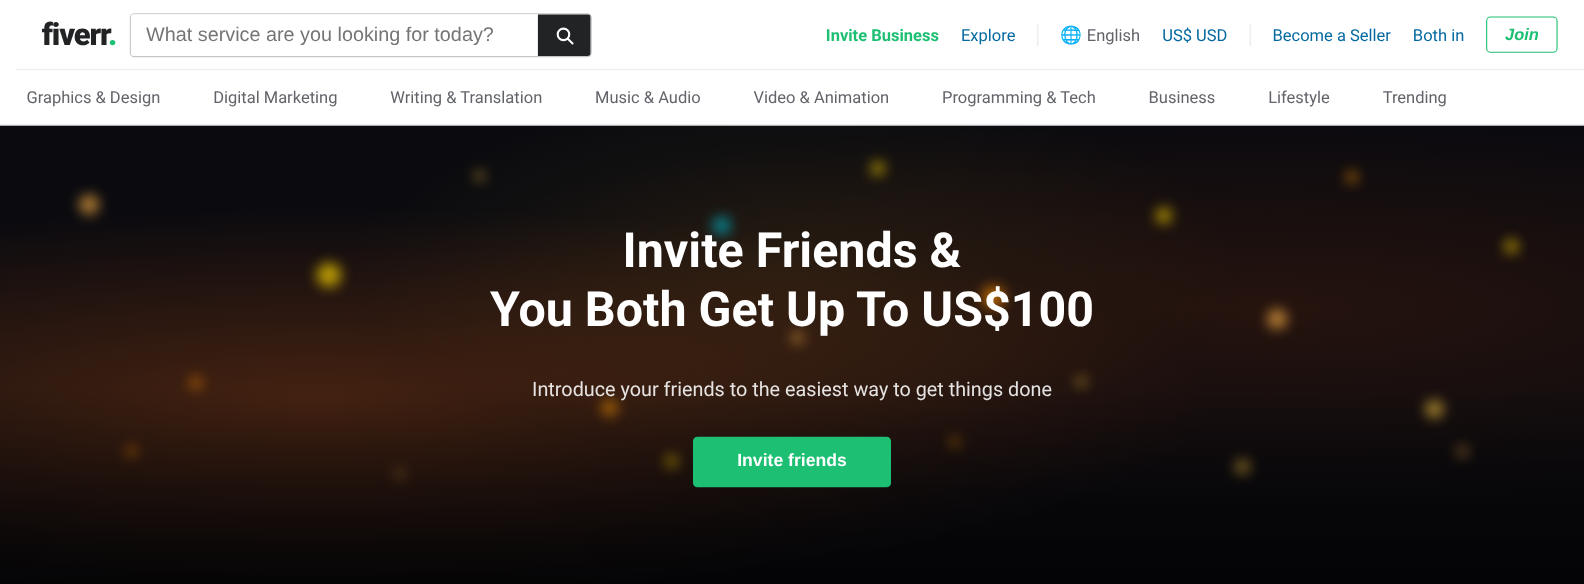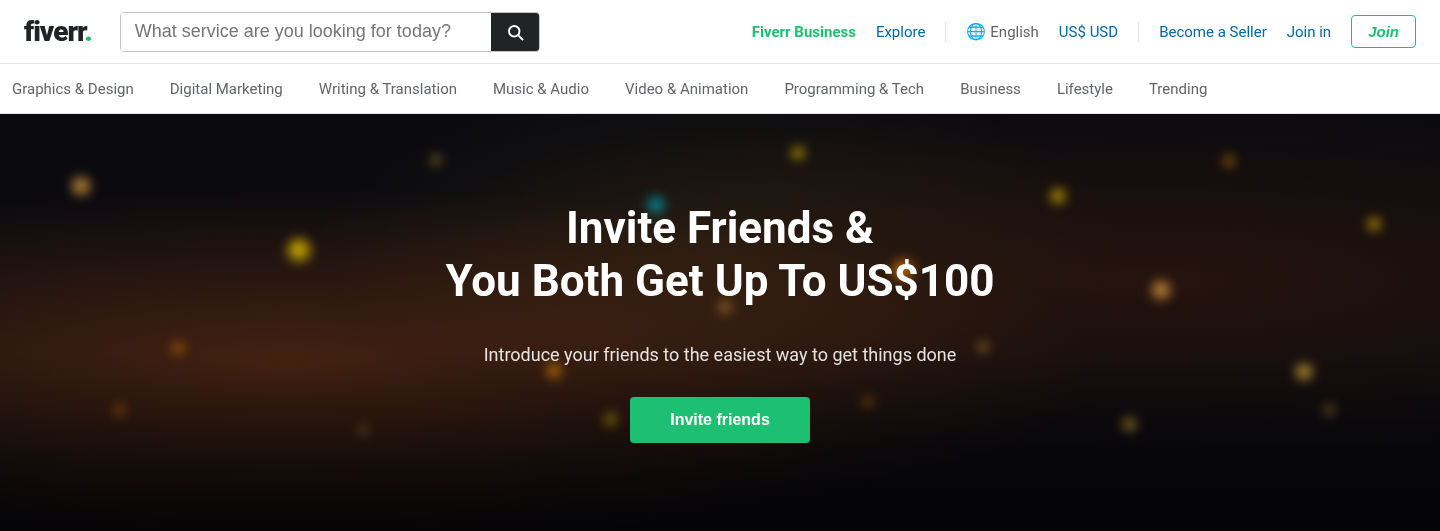--- a/index.html
+++ b/index.html
@@ -6,21 +6,21 @@
     body { font-family: -apple-system, BlinkMacSystemFont, 'Segoe UI', Roboto, sans-serif; width: 1440px; overflow-x: hidden; }
 
     
     .header {
       display: flex;
       align-items: center;
       height: 64px;
       padding: 0 24px;
       background: #fff;
       border-bottom: 1px solid #e4e5e7;
-      gap: 16px;
+      margin-left: 14px;
     }
     .logo {
       font-size: 28px;
       font-weight: 900;
       color: #1dbf73;
       letter-spacing: -1px;
       margin-right: 12px;
       white-space: nowrap;
     }
     .logo span { color: #222325; }
@@ -91,24 +91,24 @@
       width: 1px;
       height: 20px;
       background: #e4e5e7;
     }
 
     
     .category-nav {
       display: flex;
       align-items: center;
       height: 50px;
-      padding: 0 12px;
+      padding: 0 24px;
       background: #fff;
       border-bottom: 1px solid #e4e5e7;
-      gap: 0;
+      gap: 12px;
     }
     .cat-item {
       font-size: 15px;
       color: #62646a;
       cursor: pointer;
       padding: 0 18px;
       height: 100%;
       display: flex;
       align-items: center;
       white-space: nowrap;
@@ -206,31 +206,31 @@
     <input class="search-input" type="text" placeholder="What service are you looking for today?" style="">
     <button class="search-button">
       <svg width="18" height="18" viewBox="0 0 24 24" fill="none" stroke="#fff" stroke-width="2.5" stroke-linecap="round" stroke-linejoin="round">
         <circle cx="11" cy="11" r="7"></circle>
         <line x1="16.5" y1="16.5" x2="22" y2="22"></line>
       </svg>
     </button>
   </div>
 
   <nav class="nav-links">
-    <a class="nav-link fiverr-business">Fiverr Business</a>
+    <a class="nav-link fiverr-business">Invite Business</a>
     <a class="nav-link">Explore</a>
     <div class="divider"></div>
     <div class="nav-link-lang">
       <span class="globe-icon">🌐</span>
       <span>English</span>
     </div>
     <a class="nav-link">US$ USD</a>
     <div class="divider"></div>
     <a class="nav-link">Become a Seller</a>
-    <a class="nav-link">Join in</a>
+    <a class="nav-link">Both in</a>
     <button class="join-btn">Join</button>
   </nav>
 </header>
 
 <nav class="category-nav">
 <a class="cat-item">Graphics &amp; Design</a>
     <a class="cat-item">Digital Marketing</a>
     <a class="cat-item">Writing &amp; Translation</a>
     <a class="cat-item">Music &amp; Audio</a>
     <a class="cat-item">Video &amp; Animation</a>

